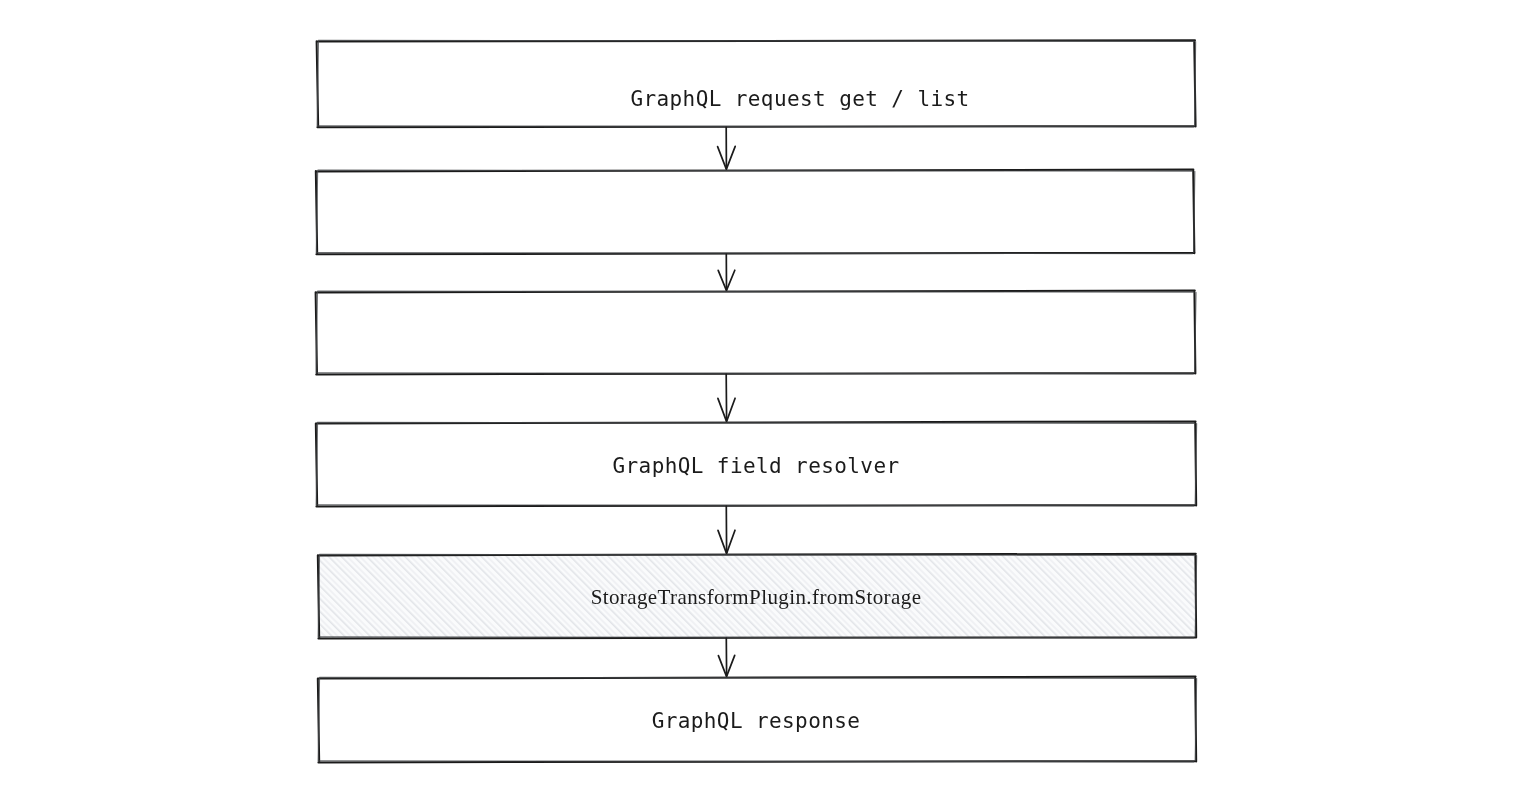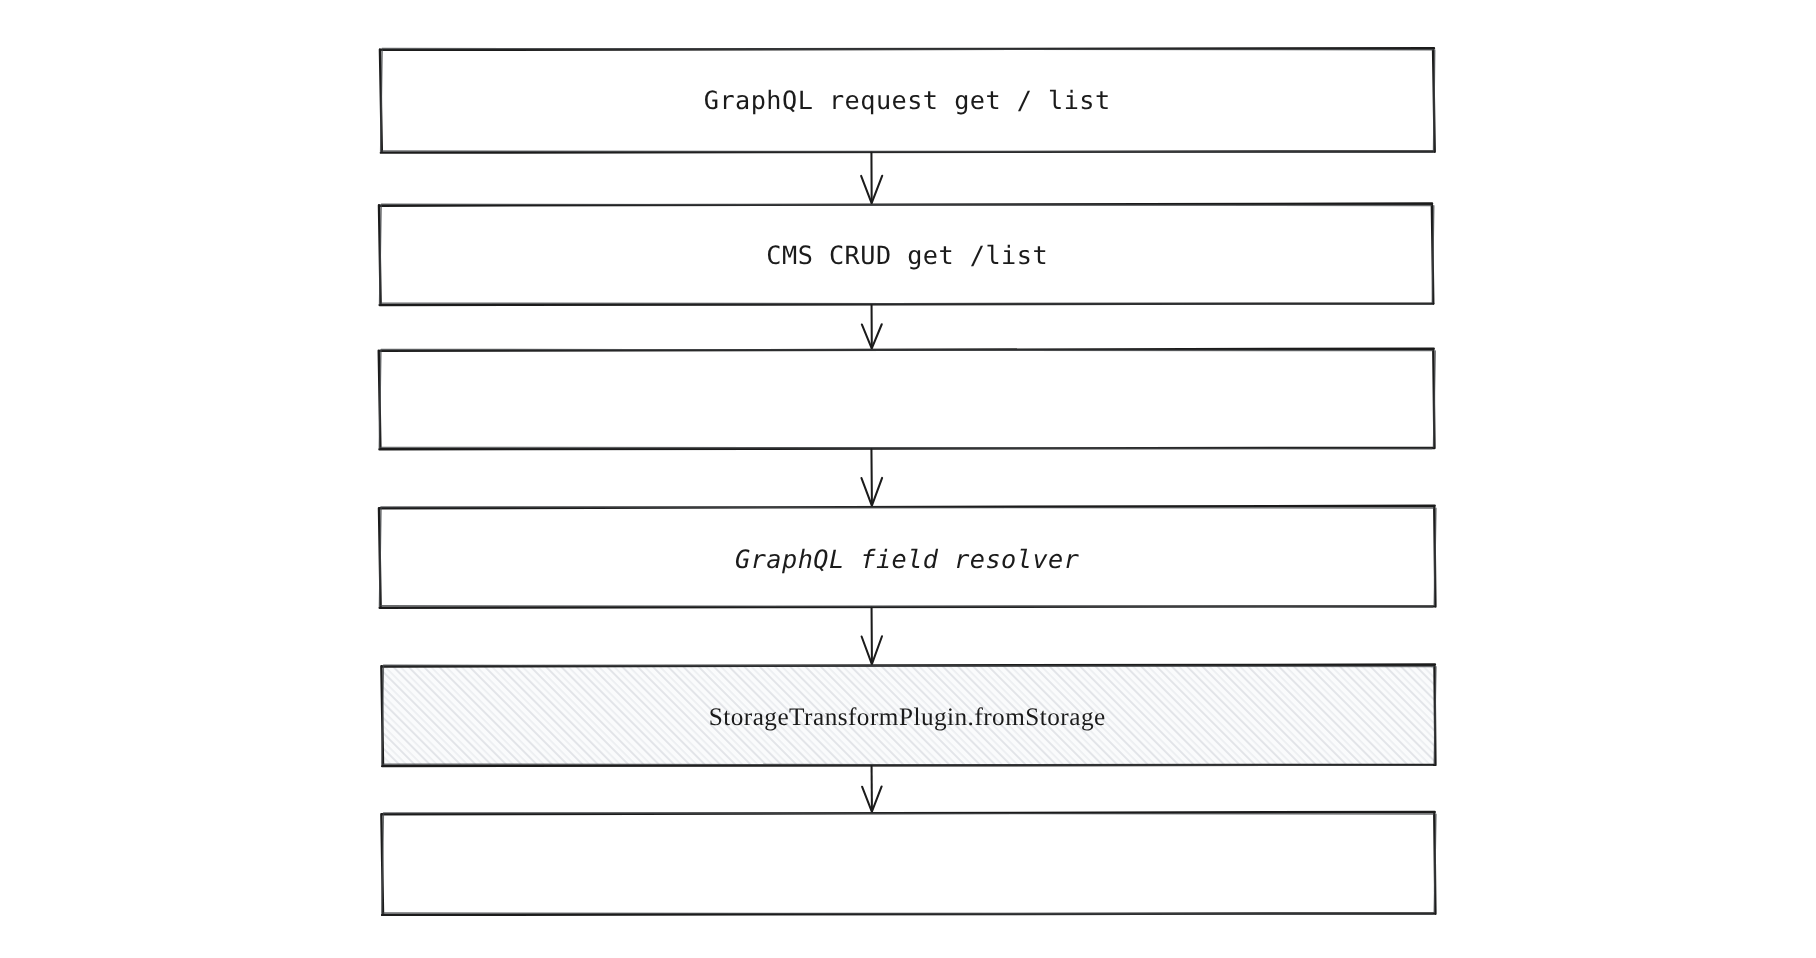--- a/index.html
+++ b/index.html
@@ -39,24 +39,24 @@
     width: 880px;
     left: 316px;
     text-align: center;
     font-family: "DejaVu Sans Mono", monospace;
     font-size: 21px;
     line-height: 24px;
     letter-spacing: 0.4px;
     color: #1b1b1b;
     white-space: pre;
   }
-  .n1 { top: 72px; }
+  .n1 { top: 87px; margin-left: 44px; }
   .n2 { top: 201px; }
   .n3 { top: 322px; }
-  .n4 { top: 454px; font-style: italic; }
+  .n4 { top: 454px; }
   .n5 { top: 585px; font-family: Liberation Serif, serif; }
   .n6 { top: 709px; }
 </style>
 </head>
 <body>
 
 <div id="diagram-root">
 
   <svg class="flow-svg" viewBox="0 0 1513 798" xmlns="http://www.w3.org/2000/svg">
     <defs>
@@ -124,18 +124,18 @@
 
     <g>
       <rect x="318" y="677" width="878" height="85" fill="#ffffff" stroke="none"></rect>
       <path d="M318.6,678.6 L1195.6,676.6 M1195.2,677.4 L1196.2,761.4 M1195.8,761.1 L318.4,762.4 M319.2,761.6 L317.8,678.4" fill="none" stroke="#1b1b1b" stroke-width="2" stroke-linecap="round"></path>
       <path d="M319.6,677.4 L1194.8,678.4 M1196.6,678.6 L1195.2,760.4 M1193.8,761.8 L319.5,760.8 M318.2,761.2 L319.5,678.1" fill="none" stroke="#45474a" stroke-width="1.2" stroke-linecap="round" opacity="0.8"></path>
     </g>
   </svg>
 
   <div class="node-label-layer">
     <div class="node-label n1">GraphQL request get / list</div>
-    <div class="node-label n2">CMS CRUD get /list</div>
     <div class="node-label n4">GraphQL field resolver</div>
     <div class="node-label n5">StorageTransformPlugin.fromStorage</div>
+    <div class="node-label n6">GraphQL response</div>
   </div>
 
 </div>
 
 </body></html>

